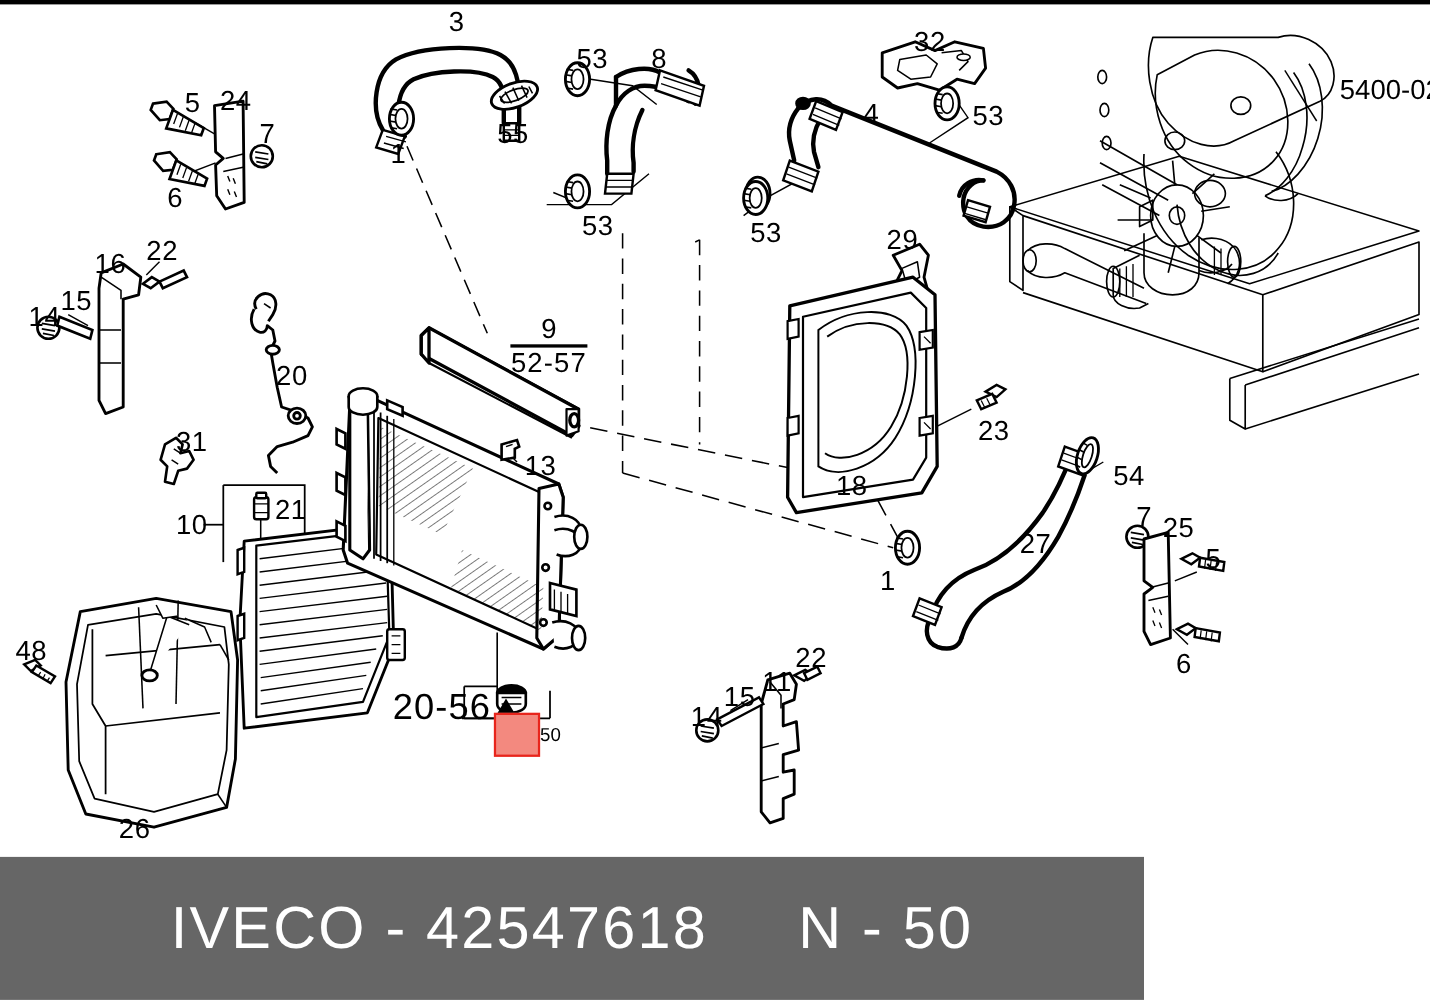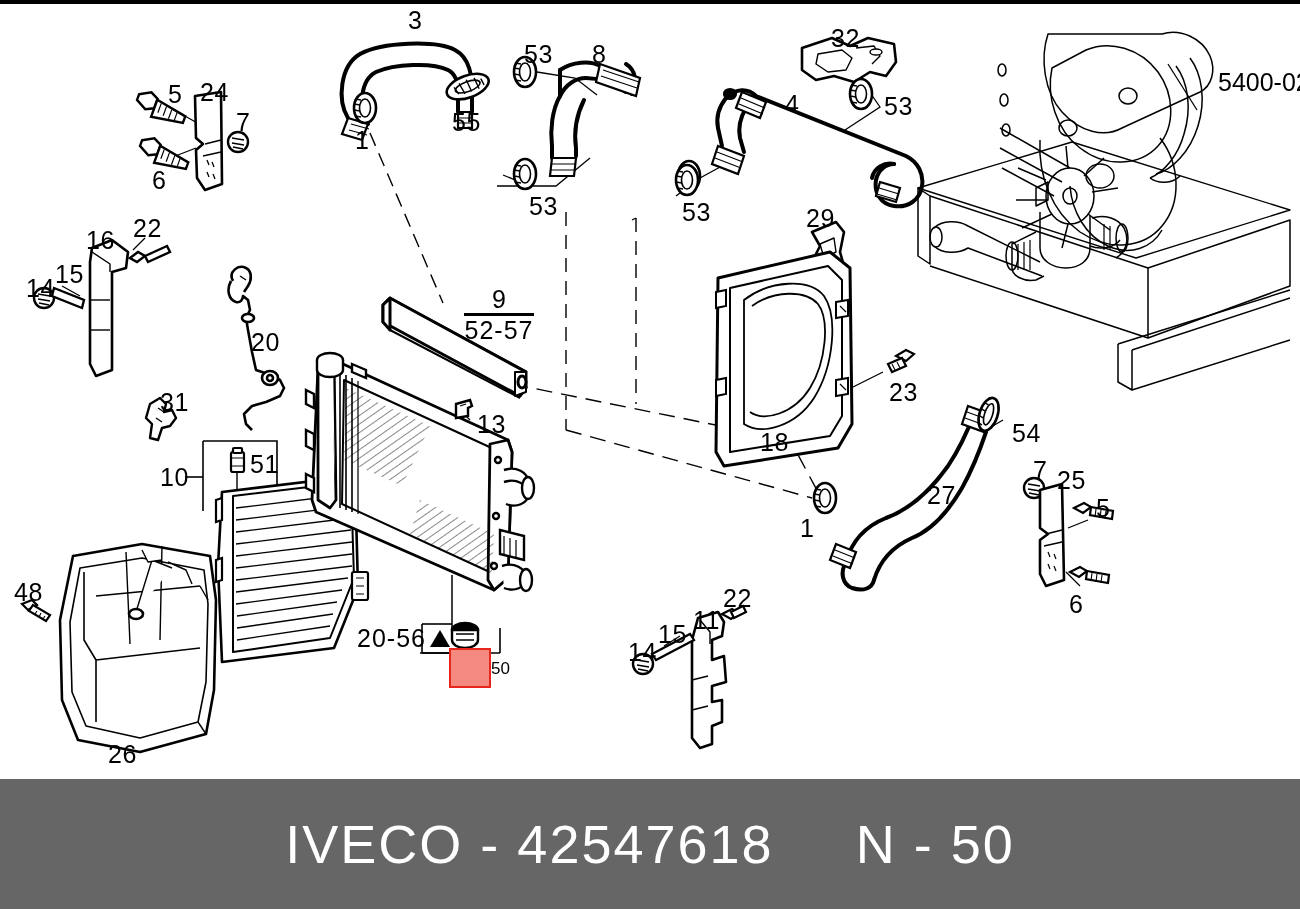--- a/index.html
+++ b/index.html
@@ -34,39 +34,39 @@
     background:#F3897F;border:2px solid #E8251C;box-sizing:border-box;
   }
   #hl50 span{
     display:block;text-align:center;font-size:17px;line-height:38px;color:#000;
     font-family:"Liberation Sans", sans-serif;
     margin-left:40px;
   }
 
   
   #note2056{position:absolute;left:357px;top:624px;display:flex;align-items:center;gap:4px;}
-  #note2056 .t{font-size:25px;font-family:"Liberation Sans", sans-serif;letter-spacing:1px;}
+  #note2056 .t{font-size:33px;font-family:"Liberation Sans", sans-serif;letter-spacing:1px;}
   .tri{
     width:0;height:0;border-left:10px solid transparent;border-right:10px solid transparent;
     border-bottom:17px solid #000;display:inline-block;
   }
 
   
   #footnote{
     position:absolute;left:833px;top:738px;display:flex;align-items:center;gap:7px;
   }
   #footnote .txt{
     font-size:17px;font-family:"Liberation Sans", sans-serif;color:#000;
     letter-spacing:0.3px;white-space:nowrap;
   }
   #footnote .tri{border-left-width:8px;border-right-width:8px;border-bottom-width:14px;}
 
   
   #footer{
-    position:absolute;left:0;top:779px;width:1300px;height:130px;background:#666666;
+    position:absolute;left:0;top:779px;width:1040px;height:130px;background:#666666;
     display:flex;align-items:center;justify-content:center;
   }
   #footer .ftxt{
     color:#ffffff;font-size:54px;font-family:"Liberation Sans", sans-serif;
     letter-spacing:2px;white-space:nowrap;font-weight:400;
   }
   #footer .gap{display:inline-block;width:48px;}
 </style>
 </head>
 <body>
@@ -542,21 +542,21 @@
     <span class="lbl" style="left:200px;top:80px;">24</span>
     <span class="lbl" style="left:236px;top:110px;">7</span>
     <span class="lbl" style="left:152px;top:168px;">6</span>
     <span class="lbl" style="left:133px;top:216px;">22</span>
     <span class="lbl" style="left:86px;top:228px;">16</span>
     <span class="lbl" style="left:55px;top:262px;">15</span>
     <span class="lbl" style="left:26px;top:276px;">14</span>
     <span class="lbl" style="left:251px;top:330px;">20</span>
     <span class="lbl" style="left:160px;top:390px;">31</span>
     <span class="lbl" style="left:160px;top:465px;">10</span>
-    <span class="lbl" style="left:250px;top:452px;">51</span>
+    <span class="lbl" style="left:250px;top:452px;">21</span>
     <span class="lbl" style="left:14px;top:580px;">48</span>
     <span class="lbl" style="left:108px;top:730px;margin-top:12px;">26</span>
     <span class="lbl" style="left:408px;top:8px;">3</span>
     <span class="lbl" style="left:355px;top:128px;">1</span>
     <span class="lbl" style="left:452px;top:110px;">55</span>
     <span class="lbl" style="left:524px;top:42px;">53</span>
     <span class="lbl" style="left:592px;top:42px;">8</span>
     <span class="lbl" style="left:529px;top:194px;">53</span>
     <span class="lbl" style="left:682px;top:200px;">53</span>
     <span class="lbl" style="left:831px;top:26px;">32</span>

